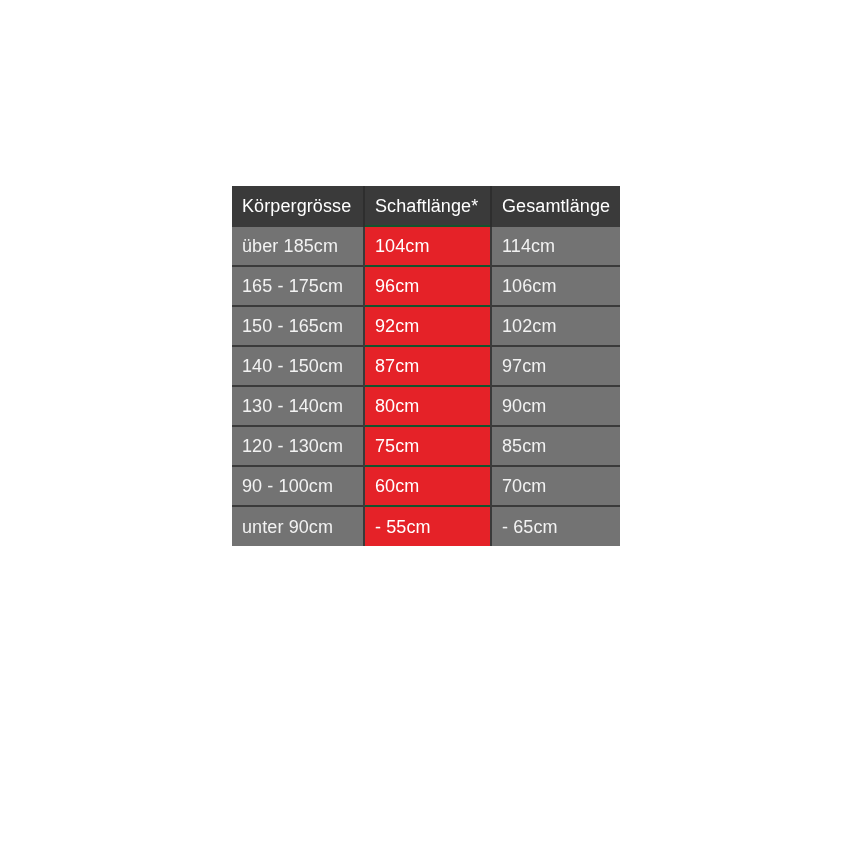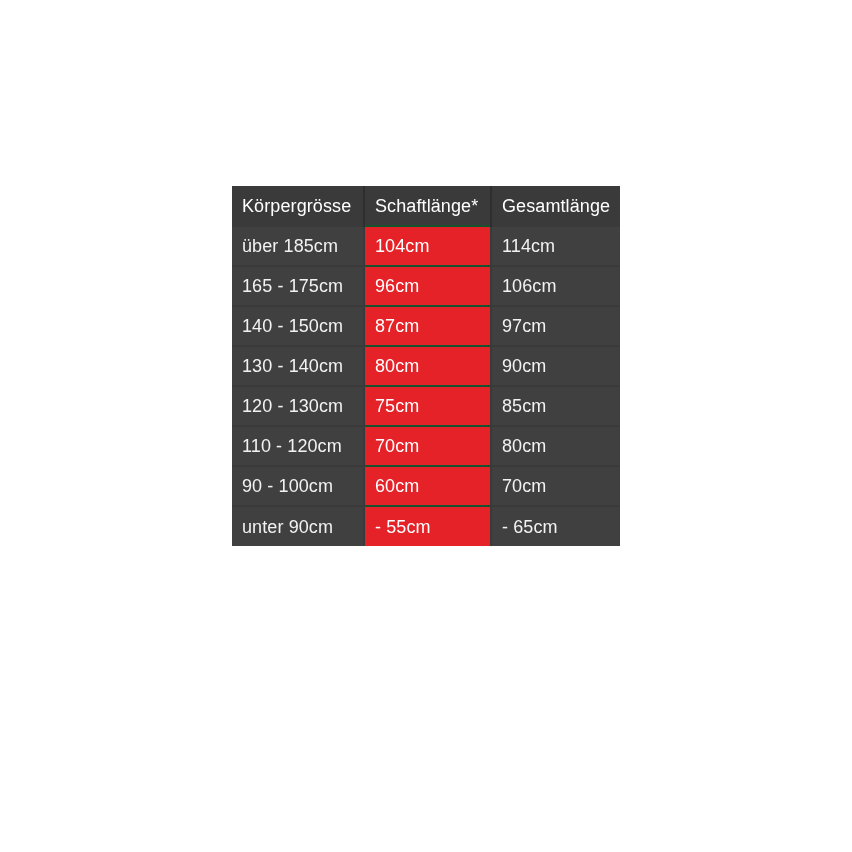--- a/index.html
+++ b/index.html
@@ -56,21 +56,21 @@
     background: #3a3a3a;
     color: #ffffff;
     border-right: 2px solid #2e2e2e;
   }
   #size-table thead th:last-child {
     border-right: none;
   }
 
   
   #size-table tbody td {
-    background: #404040;
+    background: #737373;
     color: #f2f2f2;
     border-top: 2px solid #3a3a3a;
     border-right: 2px solid #3a3a3a;
   }
   #size-table tbody td:last-child {
     border-right: none;
   }
 
   
   #size-table tbody td.cell-highlight {
@@ -103,38 +103,38 @@
           <td>über 185cm</td>
           <td class="cell-highlight">104cm</td>
           <td>114cm</td>
         </tr>
         <tr>
           <td>165 - 175cm</td>
           <td class="cell-highlight">96cm</td>
           <td>106cm</td>
         </tr>
         <tr>
+          <td>150 - 165cm</td>
+          <td class="cell-highlight">92cm</td>
+          <td>102cm</td>
+        </tr>
+        <tr>
           <td>140 - 150cm</td>
           <td class="cell-highlight">87cm</td>
           <td>97cm</td>
         </tr>
         <tr>
           <td>130 - 140cm</td>
           <td class="cell-highlight">80cm</td>
           <td>90cm</td>
         </tr>
         <tr>
           <td>120 - 130cm</td>
           <td class="cell-highlight">75cm</td>
           <td>85cm</td>
-        </tr>
-        <tr>
-          <td>110 - 120cm</td>
-          <td class="cell-highlight">70cm</td>
-          <td>80cm</td>
         </tr>
         <tr>
           <td>90 - 100cm</td>
           <td class="cell-highlight">60cm</td>
           <td>70cm</td>
         </tr>
         <tr>
           <td>unter 90cm</td>
           <td class="cell-highlight">- 55cm</td>
           <td>- 65cm</td>

